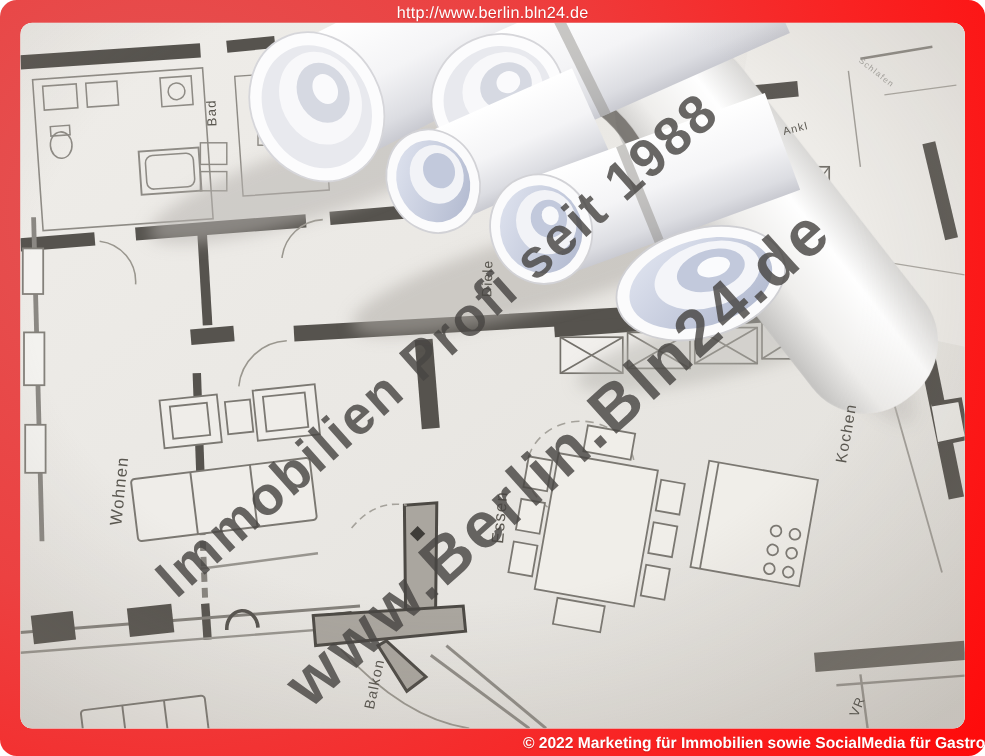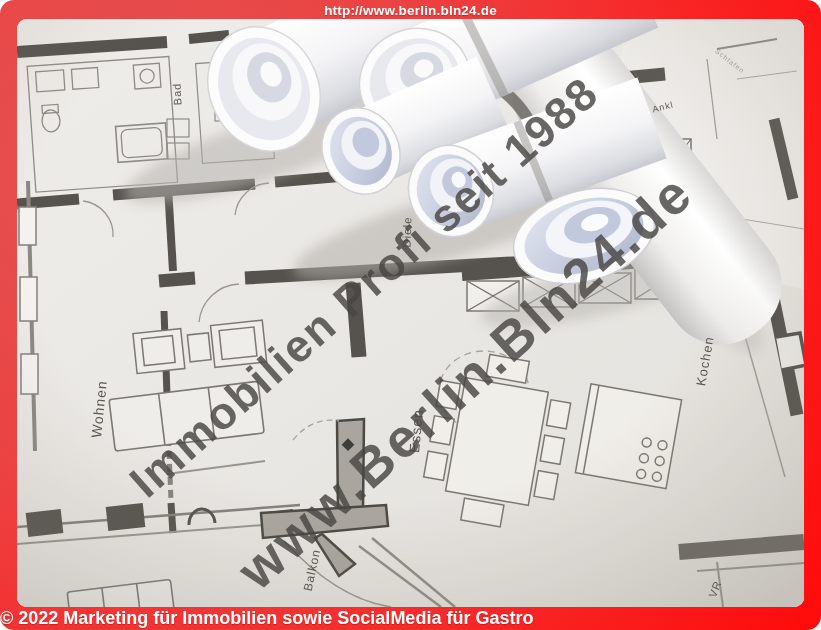--- a/index.html
+++ b/index.html
@@ -4,27 +4,27 @@
 <style>
   html,body{margin:0;padding:0;background:#ffffff;}
   .frame{
     position:relative;width:821px;height:630px;border-radius:14px;overflow:hidden;
     background:radial-gradient(circle at 16% 28%, #e25454 0%, #ec4141 40%, #f92323 72%, #ff0a0a 100%);
     font-family:"Liberation Sans",sans-serif;
   }
   .topbar{
     position:absolute;top:0;left:0;right:0;height:20px;
     display:flex;align-items:center;justify-content:center;
-    color:#fff;font-weight:bold;font-size:13.5px;letter-spacing:.2px;
+    color:#fff;font-weight:normal;font-size:13.5px;letter-spacing:.2px;
     text-shadow:0 1px 1px rgba(120,0,0,.35);
   }
   .bottombar{
     position:absolute;bottom:0;left:0;right:0;height:23px;
-    display:flex;align-items:center;justify-content:flex-start;
-    color:#fff;font-weight:bold;font-size:18px;
+    display:flex;align-items:center;justify-content:flex-end;
+    color:#fff;font-weight:bold;font-size:13px;
     text-shadow:0 1px 1px rgba(120,0,0,.35);
   }
   .photo{
     position:absolute;top:19px;left:17px;right:17px;bottom:23px;
     background:#eceae6;border-radius:10px;overflow:hidden;
     box-shadow:inset 0 0 0 2px #f7f5f2, inset 0 0 22px rgba(150,40,40,.16);
   }
   .photo svg{position:absolute;left:0;top:0;}
   .rlabel{
     position:absolute;color:#5a5750;font-weight:400;white-space:nowrap;

